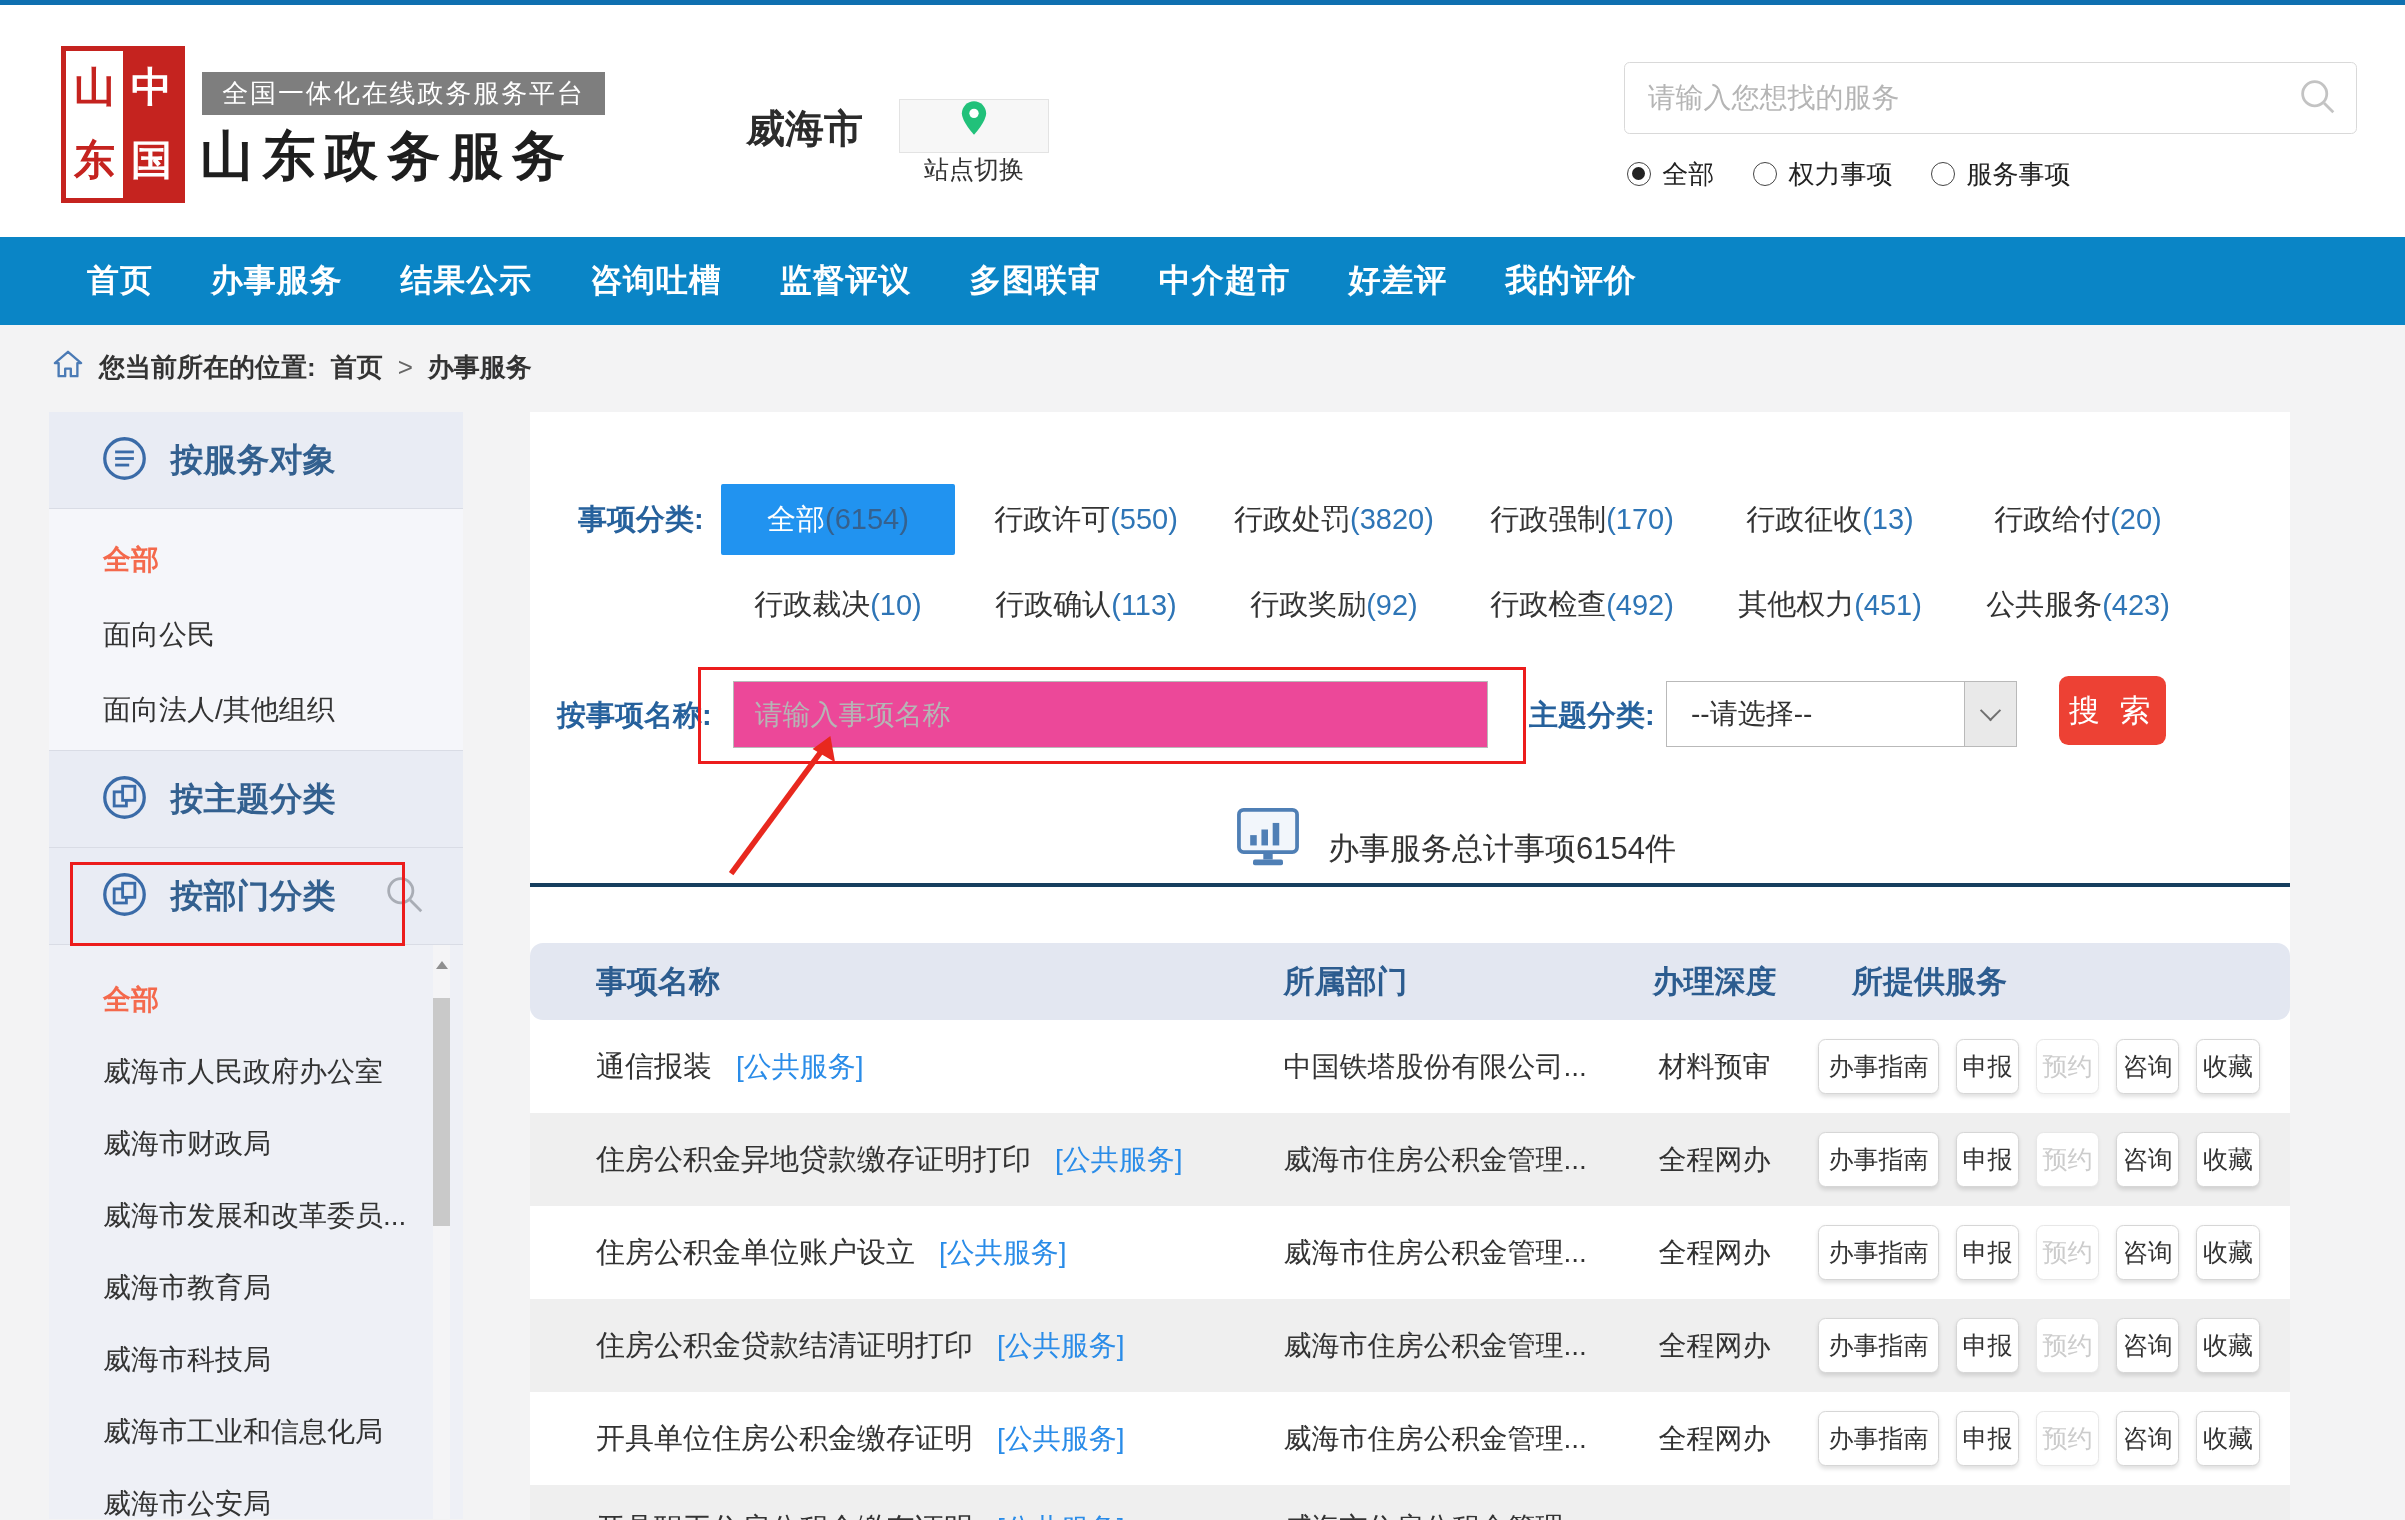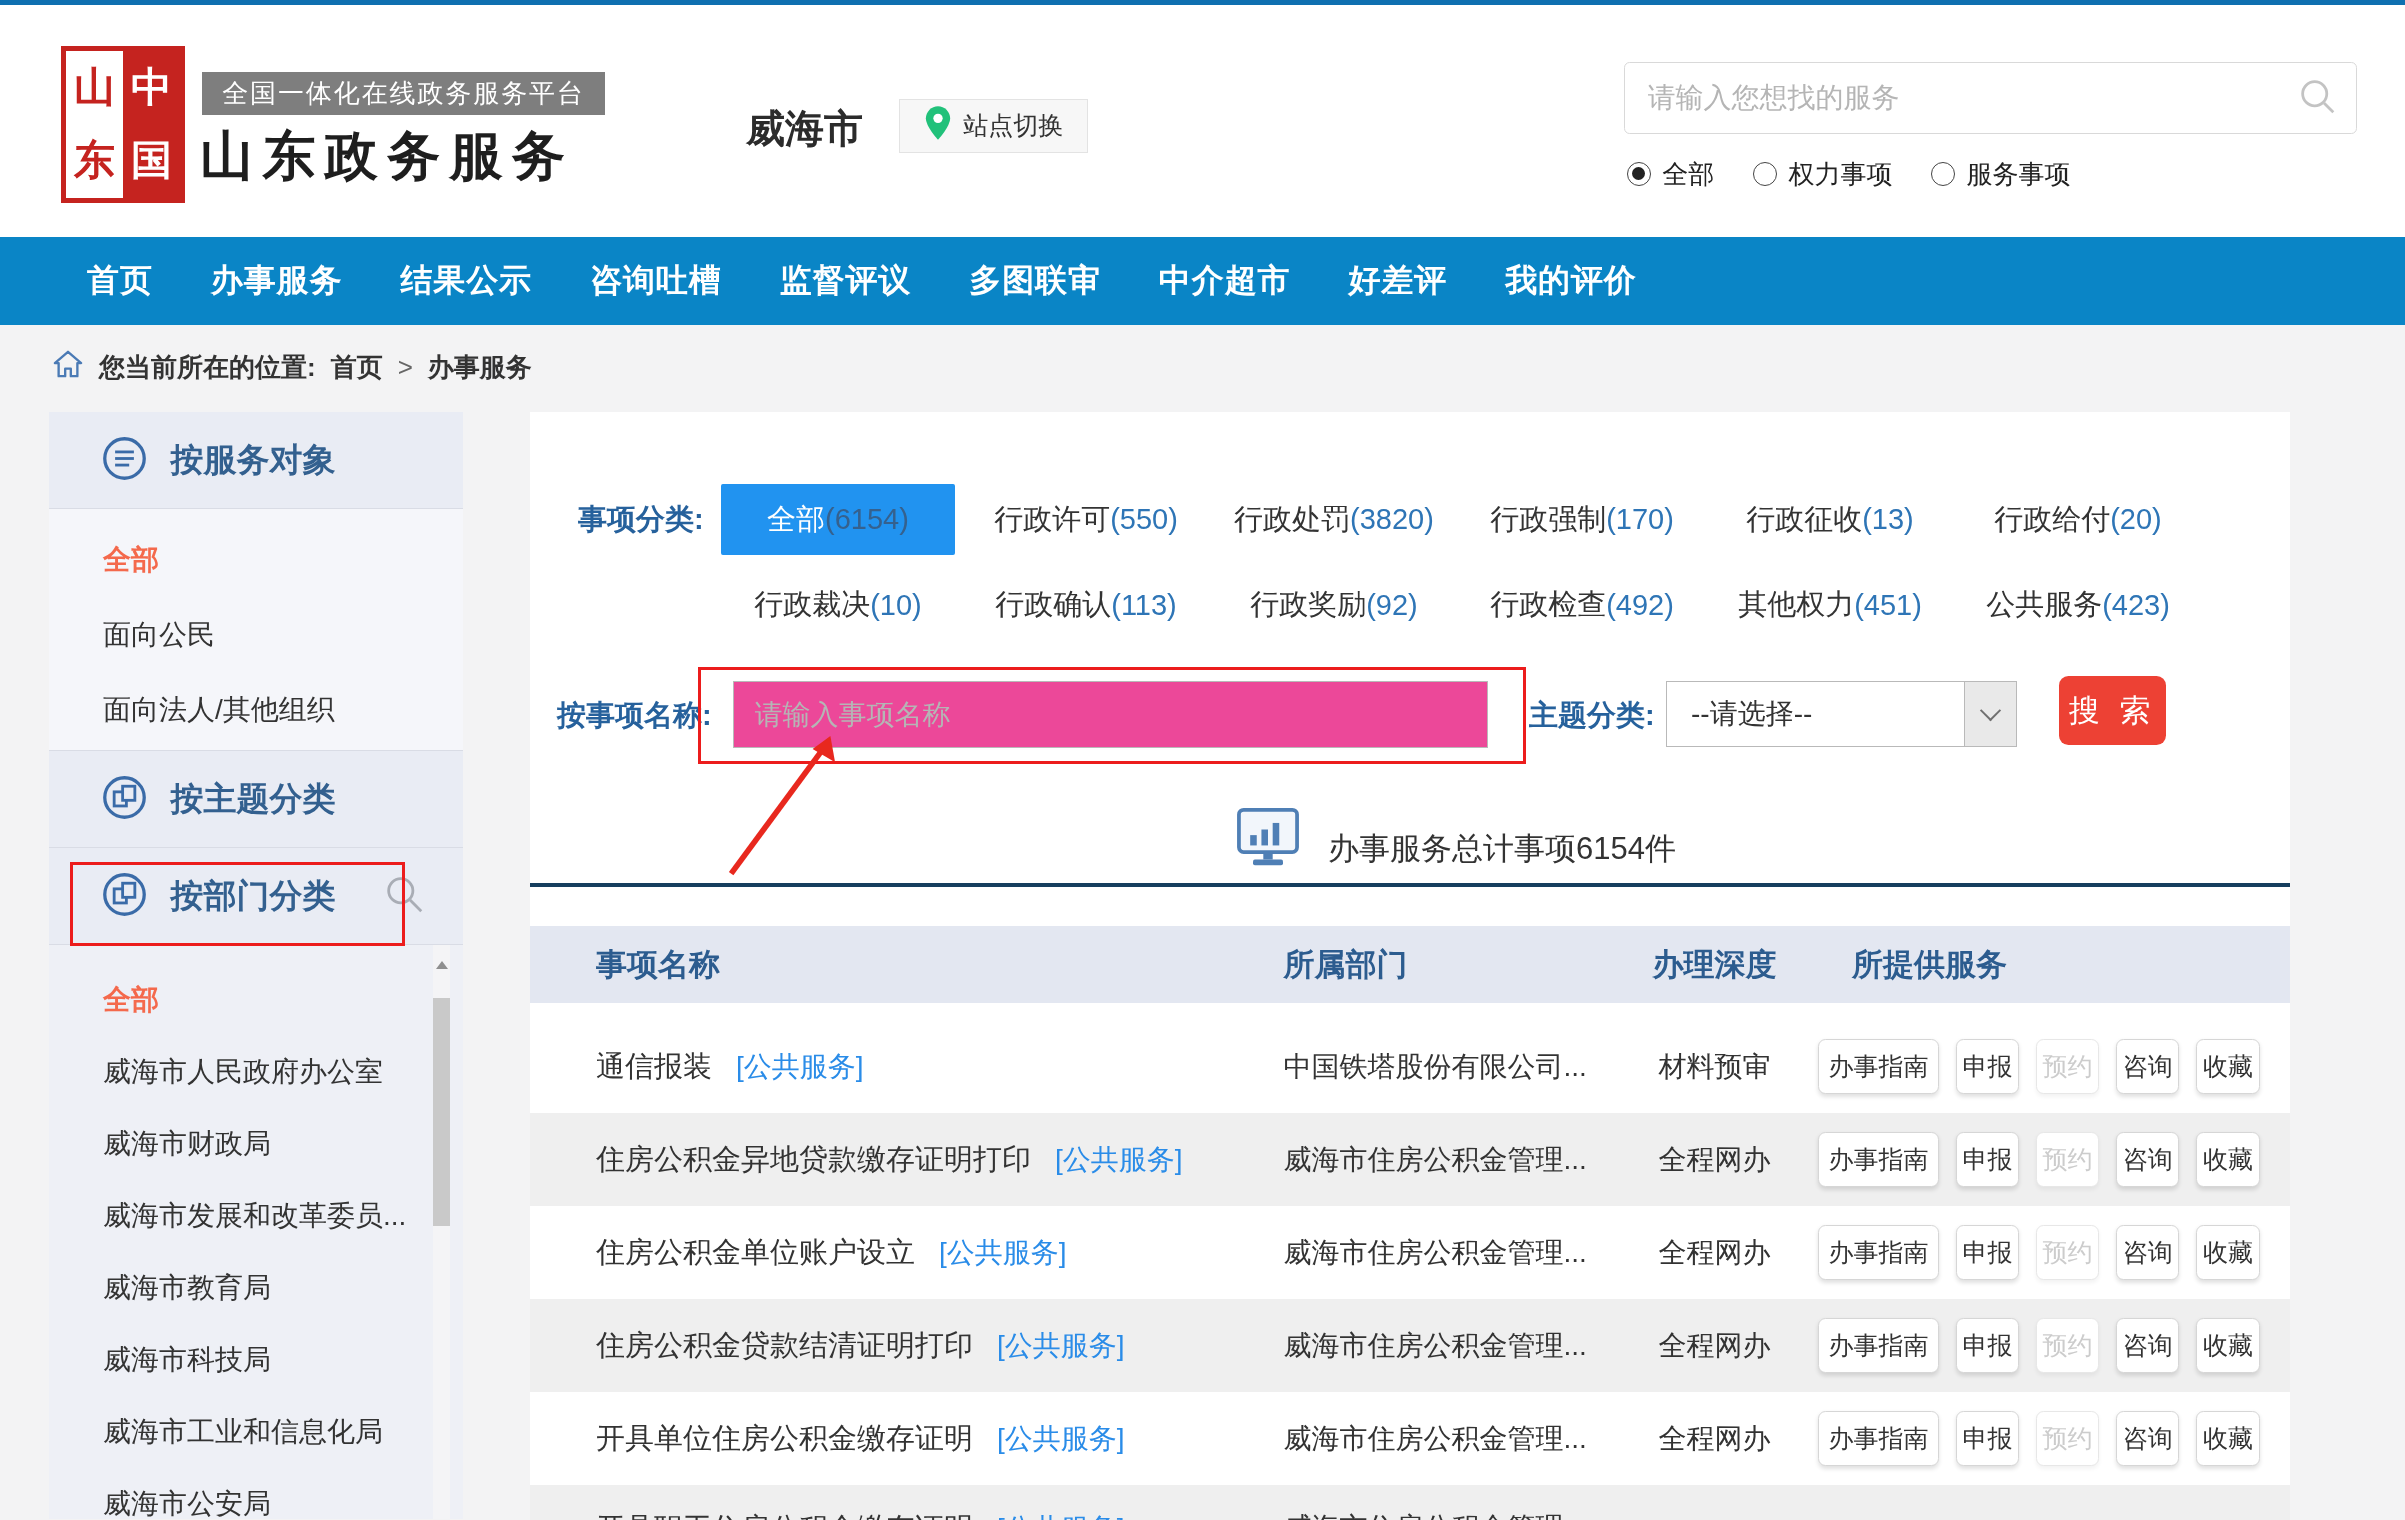--- a/index.html
+++ b/index.html
@@ -14,21 +14,21 @@
         box-sizing:border-box;display:grid;grid-template-columns:1fr 1fr;grid-template-rows:1fr 1fr;background:#fff;}
   .seal span{display:flex;align-items:center;justify-content:center;font-size:41px;font-weight:700;}
   .seal .on-white{color:#c5231f;background:#fff;}
   .seal .on-red{color:#fff;background:#c5231f;}
 
   .banner{position:absolute;left:202px;top:67px;width:403px;height:43px;background:#7e7e7e;color:#fff;
           font-size:26px;display:flex;align-items:center;justify-content:center;letter-spacing:1.9px;}
   .sitename{position:absolute;left:200px;top:116px;font-size:53px;font-weight:700;color:#1e1e1e;letter-spacing:9.4px;}
   .city{position:absolute;left:746px;top:97px;font-size:39px;font-weight:700;color:#2b2b2b;}
   .site-switch{position:absolute;left:899px;top:94px;height:52px;padding:0 24px;background:#f7f7f7;
-               border:0.9px solid #e3e3e3;display:flex;align-items:center;gap:11.2px;font-size:25px;color:#333;cursor:pointer;}
+               border:0.9px solid #e3e3e3;display:flex;align-items:center;gap:11.2px;font-size:25px;color:#333;cursor:pointer;flex-direction:column;}
 
   .top-search{position:absolute;left:1624px;top:57px;width:733px;height:72px;border:1.9px solid #d9d9d9;
               border-radius:5.6px;background:#fff;box-sizing:border-box;display:flex;align-items:center;}
   .top-search input{flex:1;border:none;outline:none;font-size:28px;color:#333;padding:0 22.5px;background:transparent;font-family:inherit;}
   .top-search input::placeholder{color:#b5b5b5;}
   .mag{margin-right:19px;flex:0 0 auto;}
 
   .scopes{position:absolute;left:1627px;top:152px;display:flex;gap:39px;align-items:center;font-size:26px;color:#222;}
   .scope{display:flex;align-items:center;gap:11.2px;cursor:pointer;}
   .radio{width:24px;height:24px;border:1.9px solid #444;border-radius:50%;box-sizing:border-box;position:relative;background:#fff;}
@@ -90,22 +90,22 @@
   .select .dd{width:52px;height:100%;background:#e9e9e9;border-left:1.9px solid #b9b9b9;display:flex;align-items:center;justify-content:center;box-sizing:border-box;}
   .chev{width:13px;height:13px;border-right:2.8px solid #707070;border-bottom:2.8px solid #707070;transform:rotate(45deg) translate(-2.8px,-2.8px);}
   .search-btn{position:absolute;left:1529px;top:264px;width:107px;height:69px;background:#ed4134;color:#fff;
               font-size:31px;border-radius:9.4px;display:flex;align-items:center;justify-content:center;letter-spacing:5.6px;cursor:pointer;}
   .arrow-svg{position:absolute;left:159px;top:309px;pointer-events:none;}
 
   .stat{position:absolute;left:706px;top:395px;display:flex;align-items:flex-end;gap:28px;}
   .stat .txt{font-size:31px;color:#333;}
   .divider{position:absolute;left:0;top:471px;width:1760px;height:3.7px;background:#163e5e;}
 
-  .thead{position:absolute;left:0;top:514px;width:1760px;height:77px;background:#e3e7f1;display:grid;
-         grid-template-columns:744px 356px 169px 492px;align-items:center;font-size:31px;font-weight:700;color:#2c5c8f;}
+  .thead{position:absolute;left:0;top:531px;width:1760px;height:77px;background:#e3e7f1;display:grid;
+         grid-template-columns:744px 356px 169px 492px;align-items:center;font-size:31px;font-weight:700;color:#2c5c8f;border-radius:13px;}
   .th-name{padding-left:66px;}
   .th-dept{padding-left:9.4px;}
   .th-depth{text-align:center;}
   .th-serv{padding-left:53px;}
 
   .tbody{position:absolute;left:0;top:608px;width:1760px;}
   .t-row{display:grid;grid-template-columns:744px 356px 169px 492px;align-items:center;height:93px;background:#fff;}
   .t-row.alt{background:#efefef;}
   .t-row.clipped{height:37px;overflow:hidden;align-items:start;}
   .t-row.clipped .cell{padding-top:24px;}

